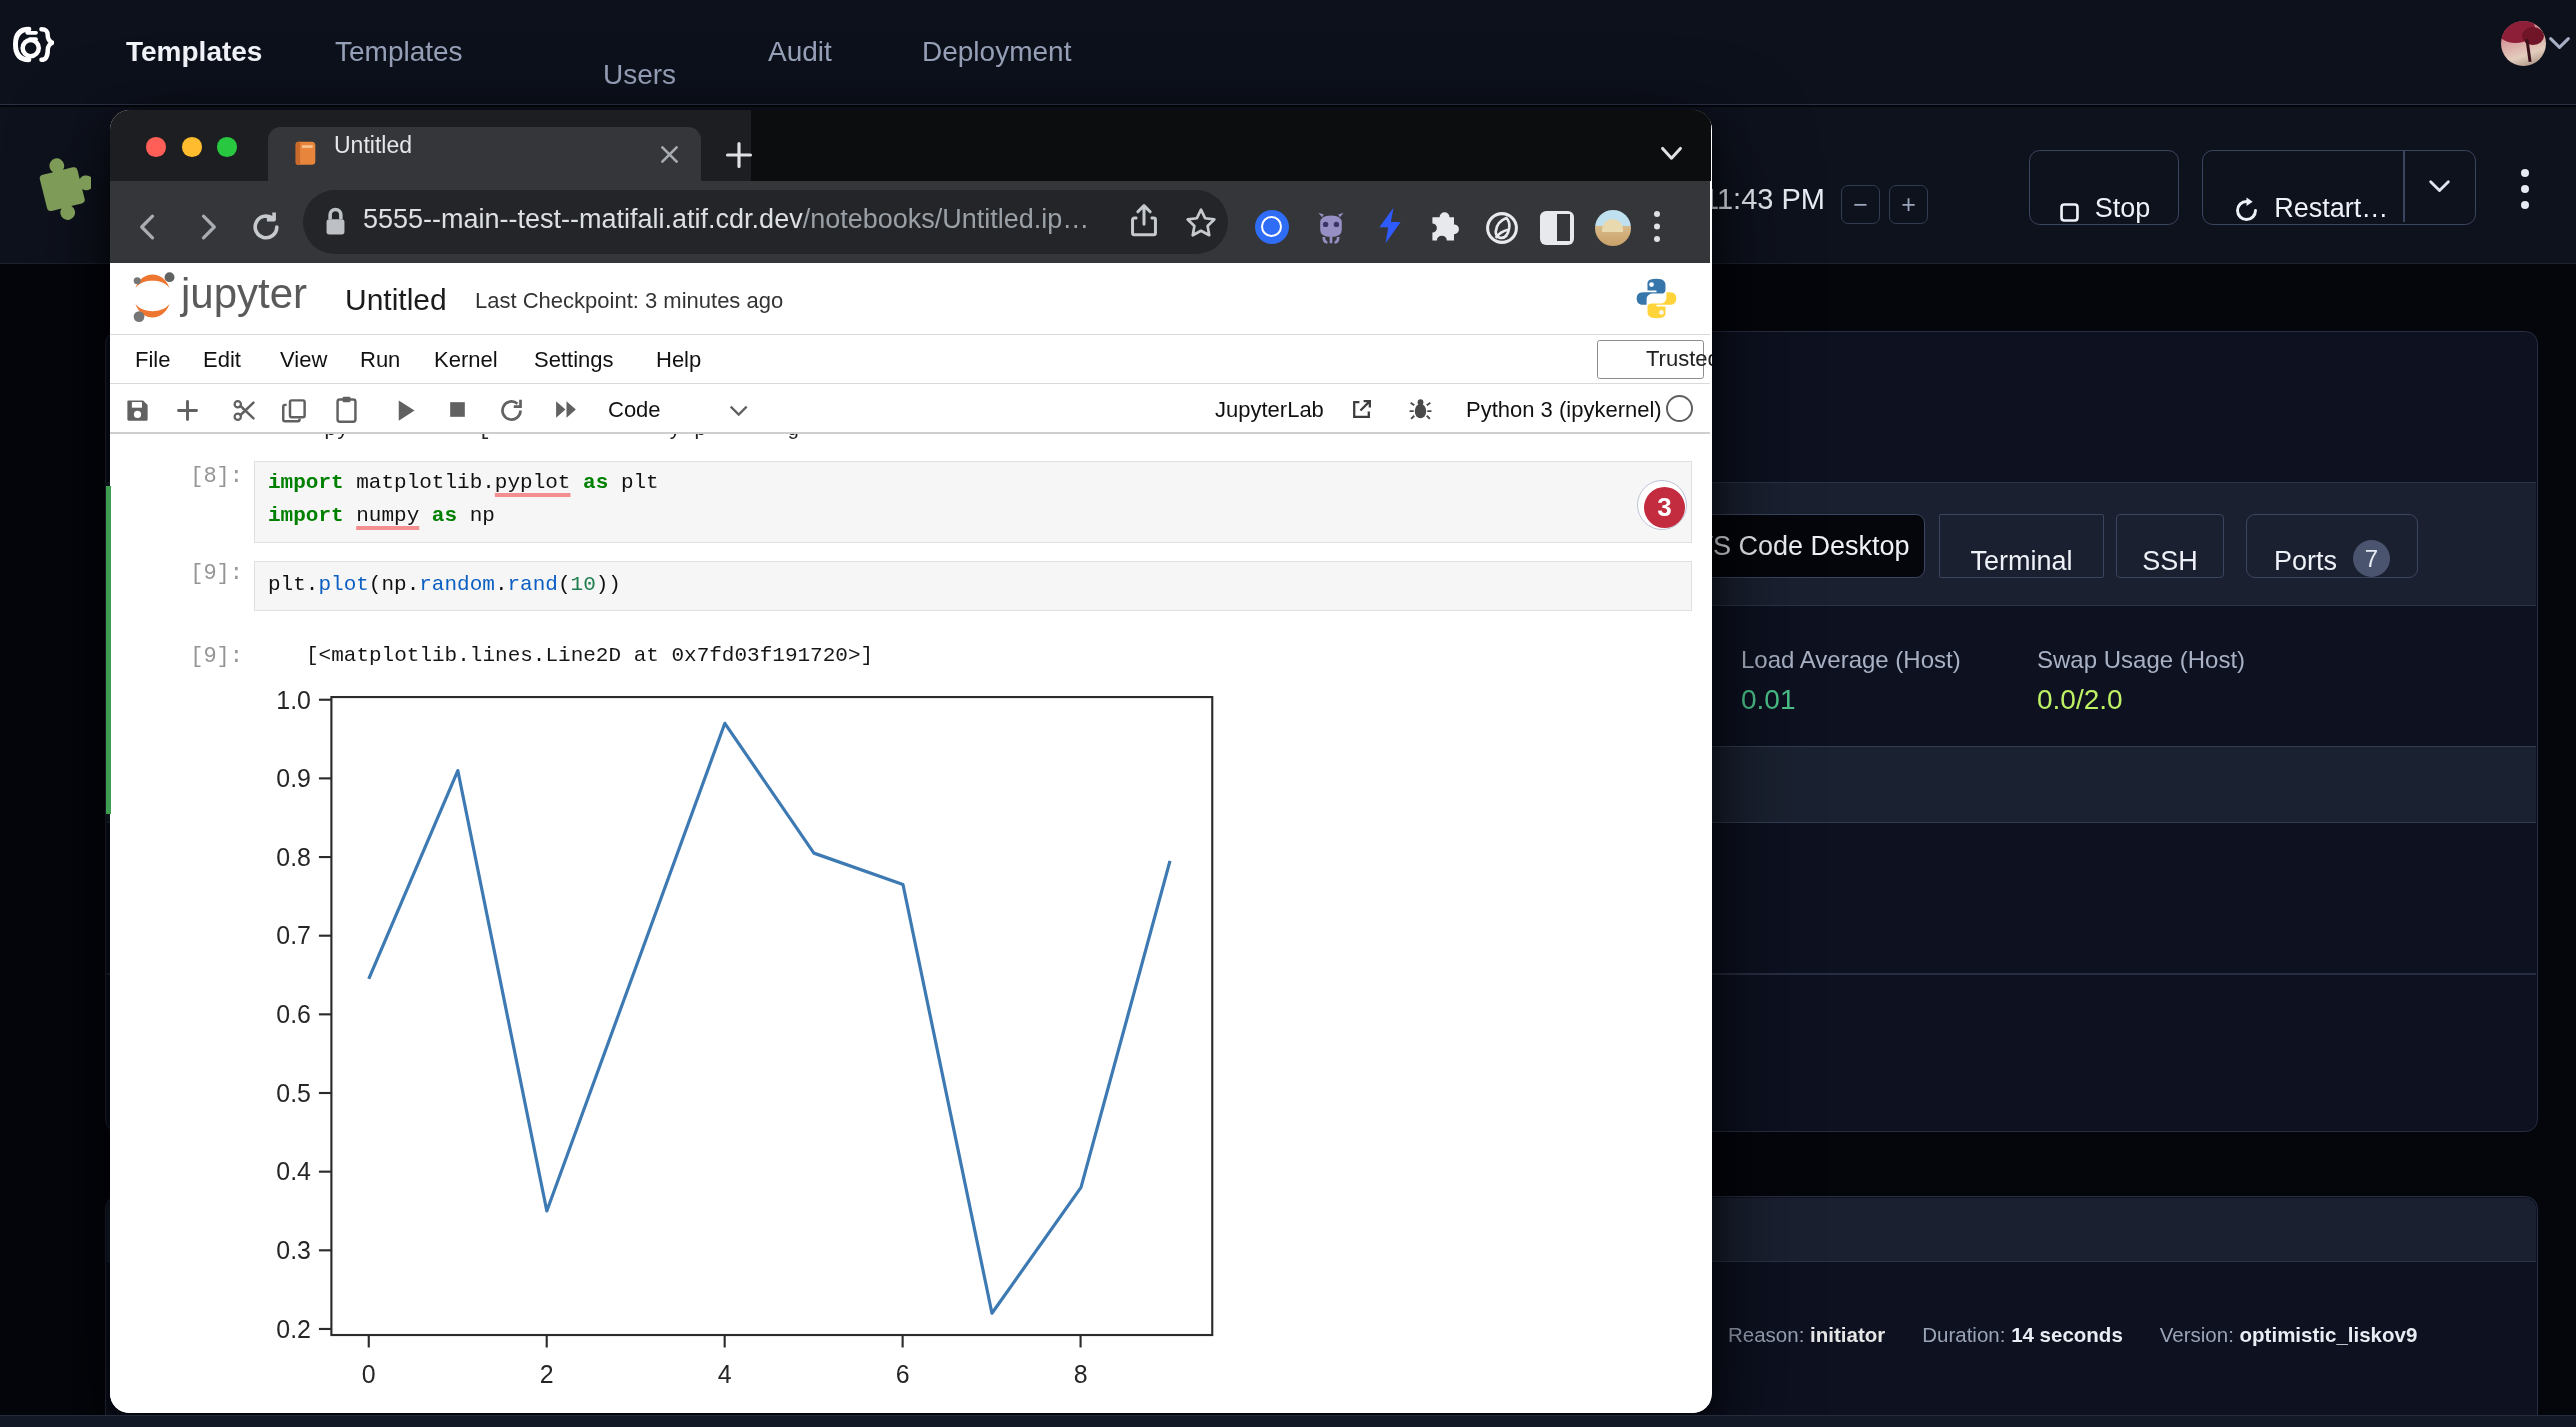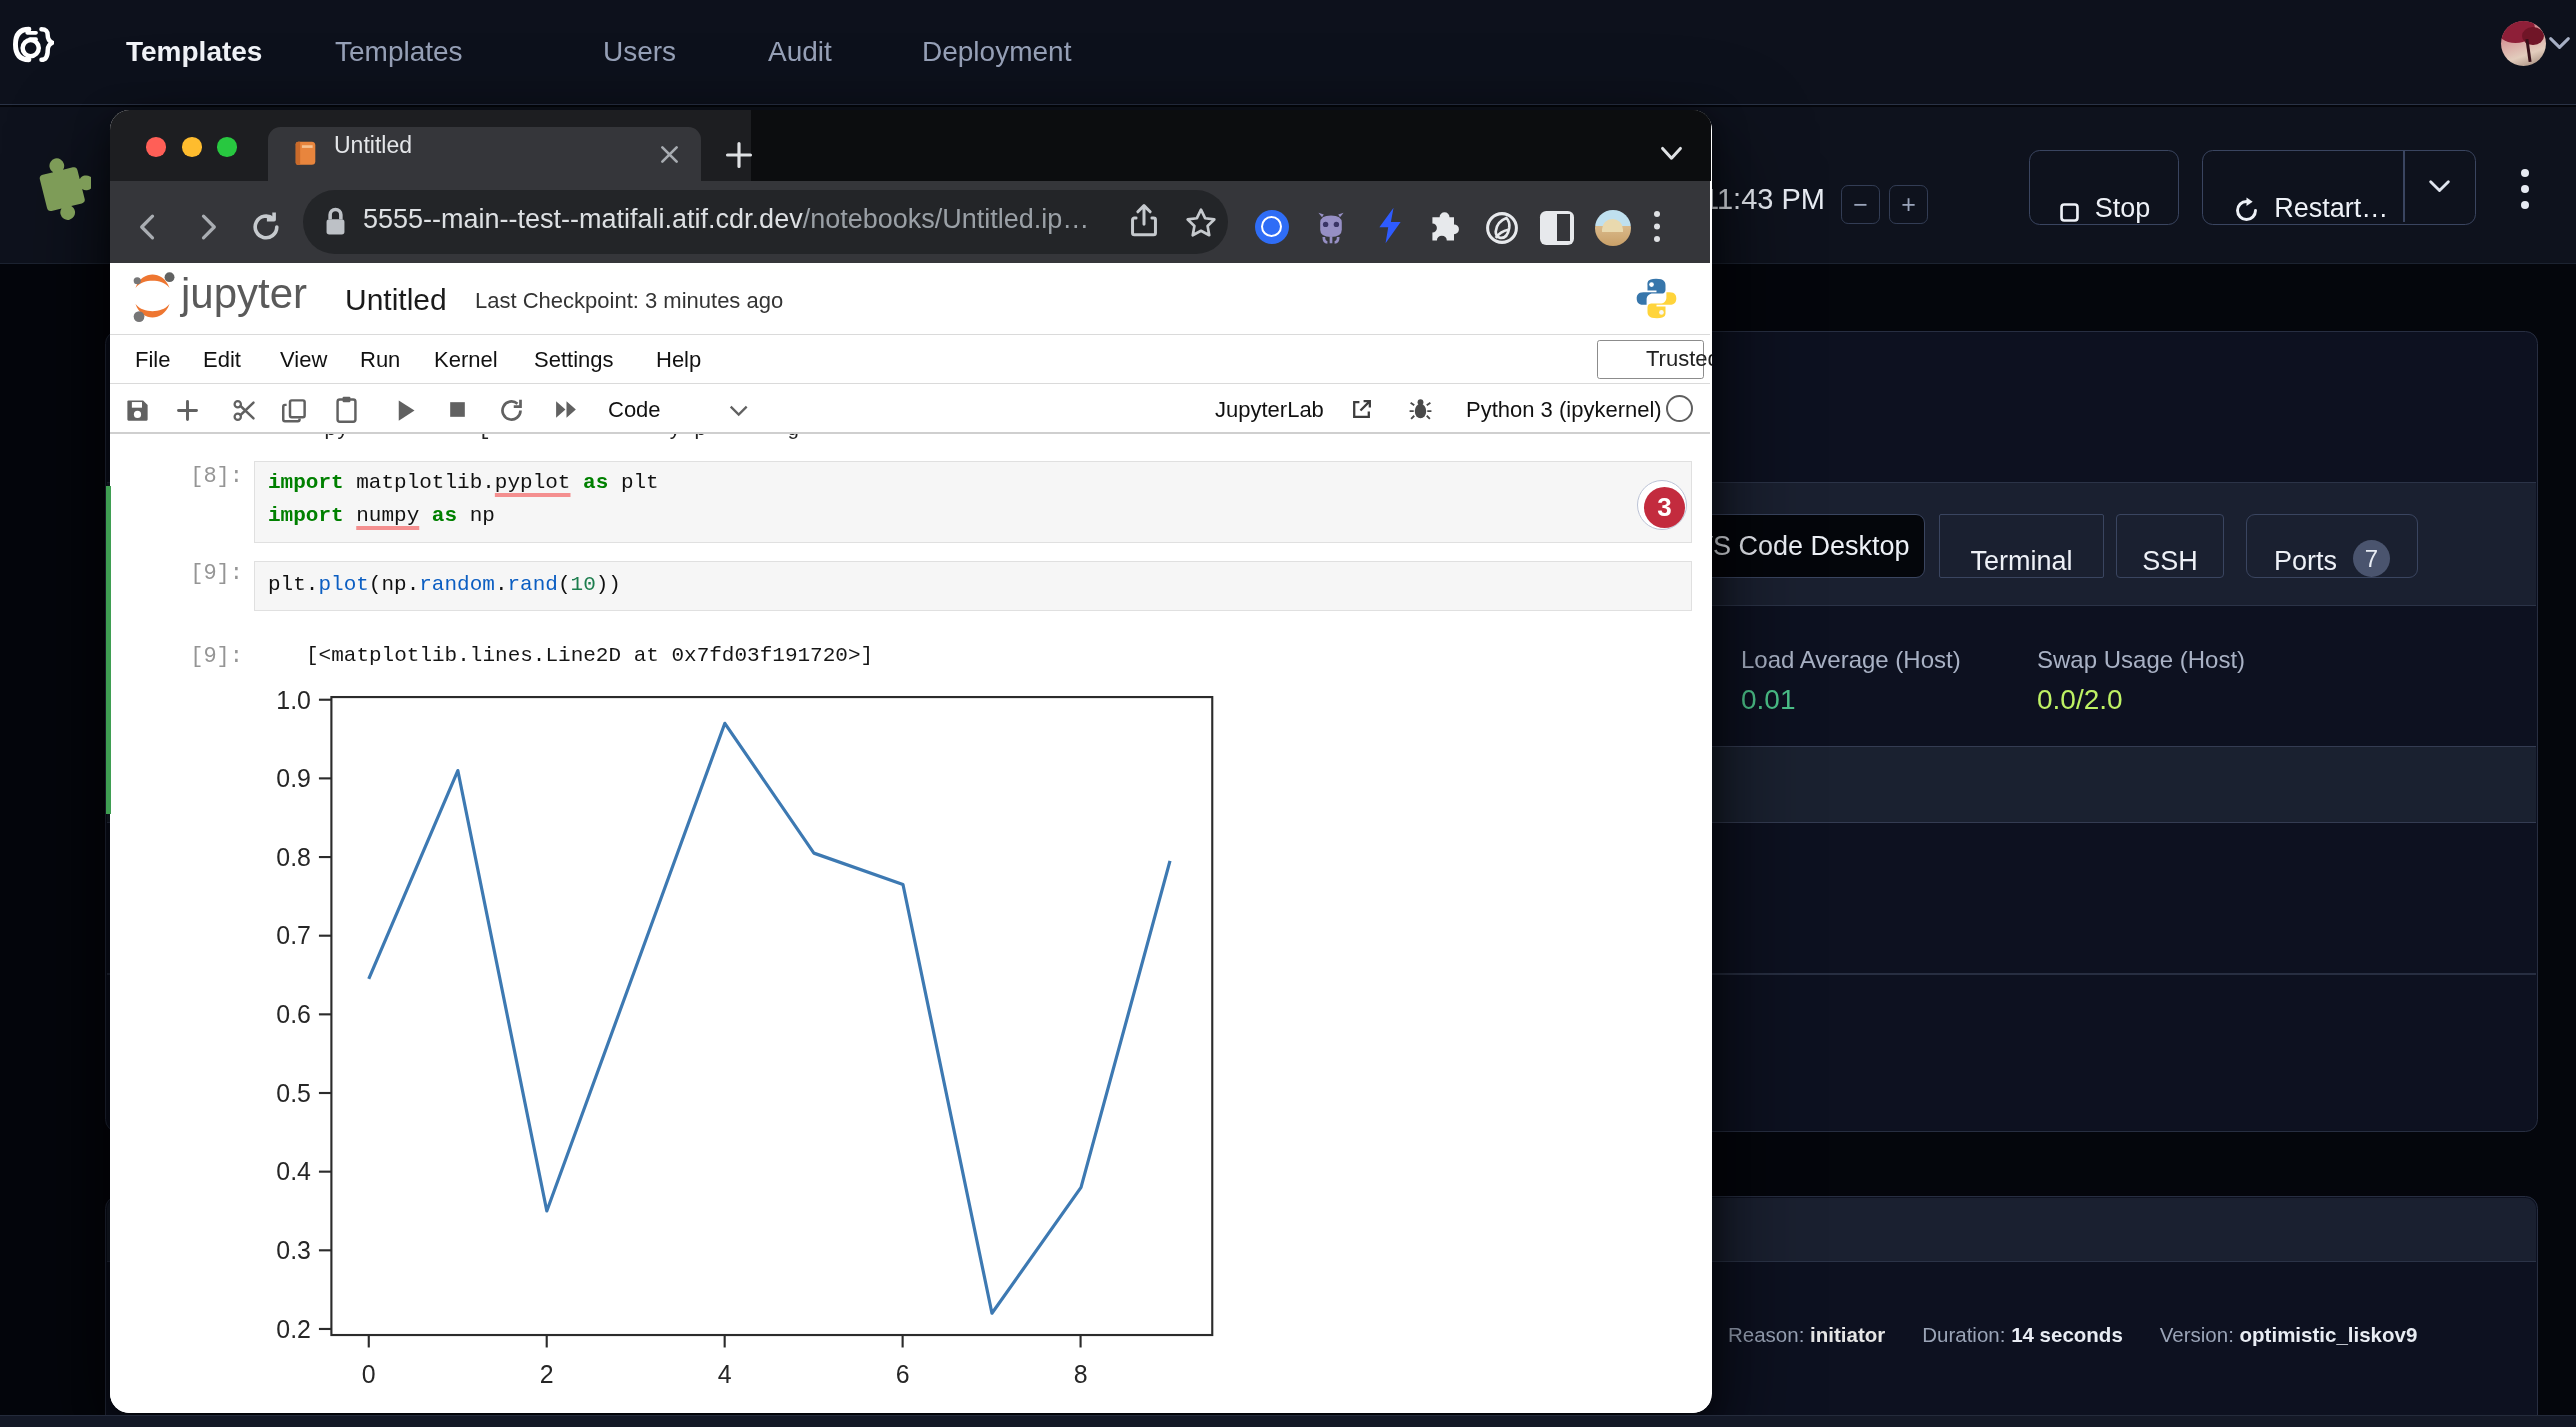--- a/index.html
+++ b/index.html
@@ -24,21 +24,21 @@
     <svg width="43" height="43" viewBox="0 0 48 48">
       <path d="M20 7 C10 7 5 13 5 24 C5 35 10 41 20 41" stroke="#fff" stroke-width="5.5" fill="none" stroke-linecap="round"></path>
       <circle cx="22" cy="28" r="9" stroke="#fff" stroke-width="5" fill="none"></circle>
       <path d="M34 7 C40 7 41 10 41 14 C41 19 44 21 46 22 C44 23 41 25 41 30 C41 36 40 41 34 41" stroke="#fff" stroke-width="5" fill="none" stroke-linecap="round"></path>
       <rect x="16" y="9" width="14" height="4" rx="2" fill="#fff"></rect>
       <rect x="19" y="16" width="11" height="4" rx="2" fill="#fff"></rect>
     </svg>
   </div>
   <div class="abs navlink" style="left:126px;color:#f2f4f9;font-weight:600;">Templates</div>
   <div class="abs navlink" style="left:335px;">Templates</div>
-  <div class="abs navlink" style="left:603px;">Users</div>
+  <div class="abs navlink" style="left:603px;margin-top:23px;">Users</div>
   <div class="abs navlink" style="left:768px;">Audit</div>
   <div class="abs navlink" style="left:922px;">Deployment</div>
   <div class="abs" style="left:2501px;top:21.4px;width:45px;height:45px;border-radius:50%;overflow:hidden;background:linear-gradient(160deg,#c5556a 0%,#d8a2a0 40%,#e3cdbd 70%,#9b8374 100%);">
     <div class="abs" style="left:-5.3px;top:-7.1px;width:39px;height:28.5px;border-radius:50%;background:#8e1f38;"></div>
     <div class="abs" style="left:21.4px;top:5.3px;width:21.4px;height:18px;border-radius:50%;background:#701527;"></div>
     <div class="abs" style="left:26px;top:18px;width:2.7px;height:23px;background:#38111a;transform:rotate(-8deg);"></div>
   </div>
   <svg class="abs" style="left:2548px;top:34px;" width="23" height="18" viewBox="0 0 26 20">
       <path d="M3 5 L13 15 L23 5" stroke="#a6afc4" stroke-width="3.4" fill="none" stroke-linecap="round" stroke-linejoin="round"></path>
     </svg>

